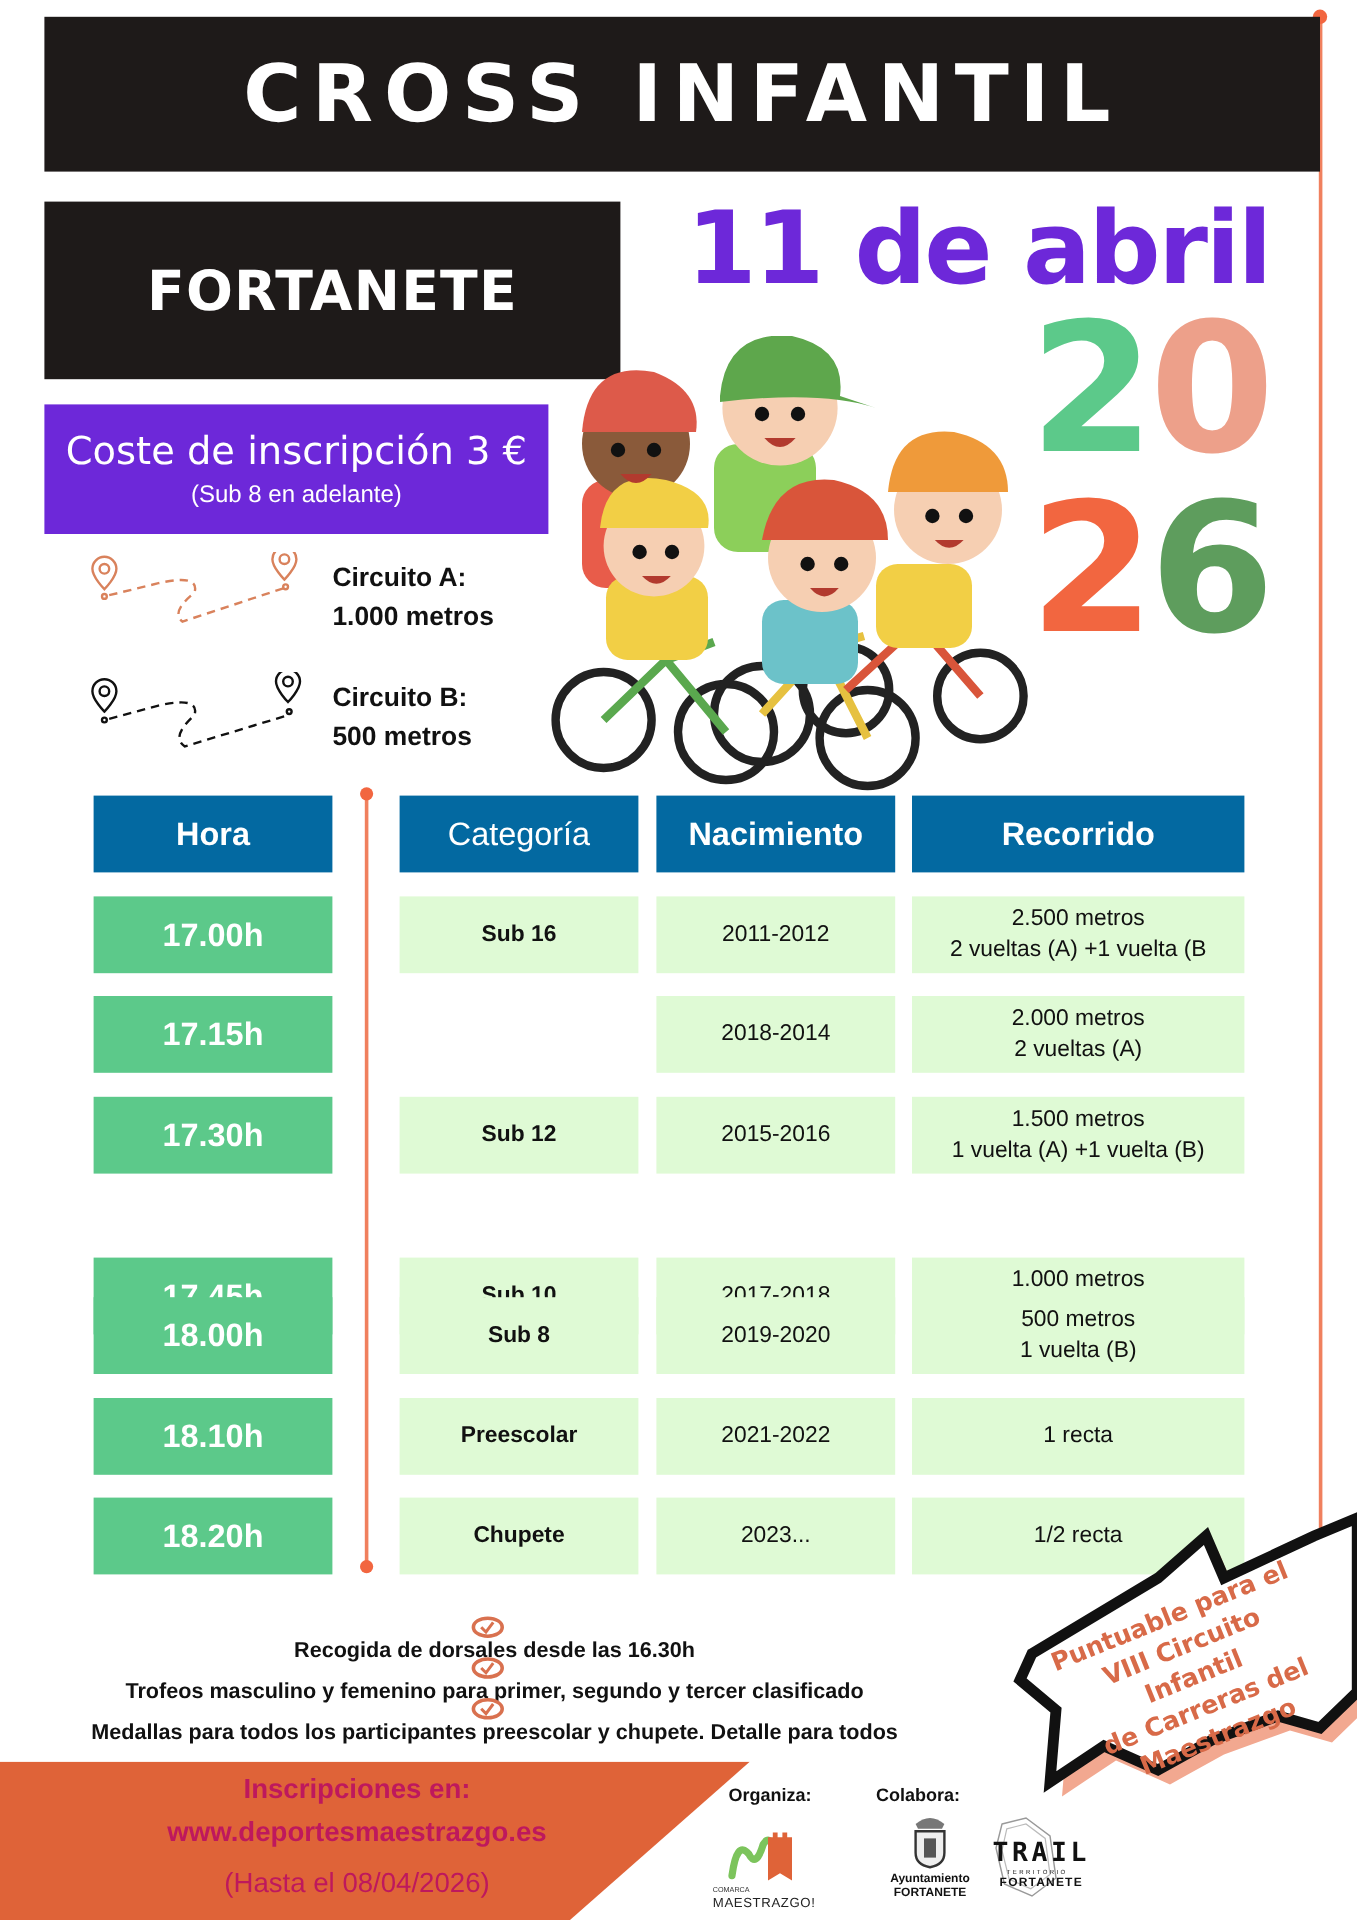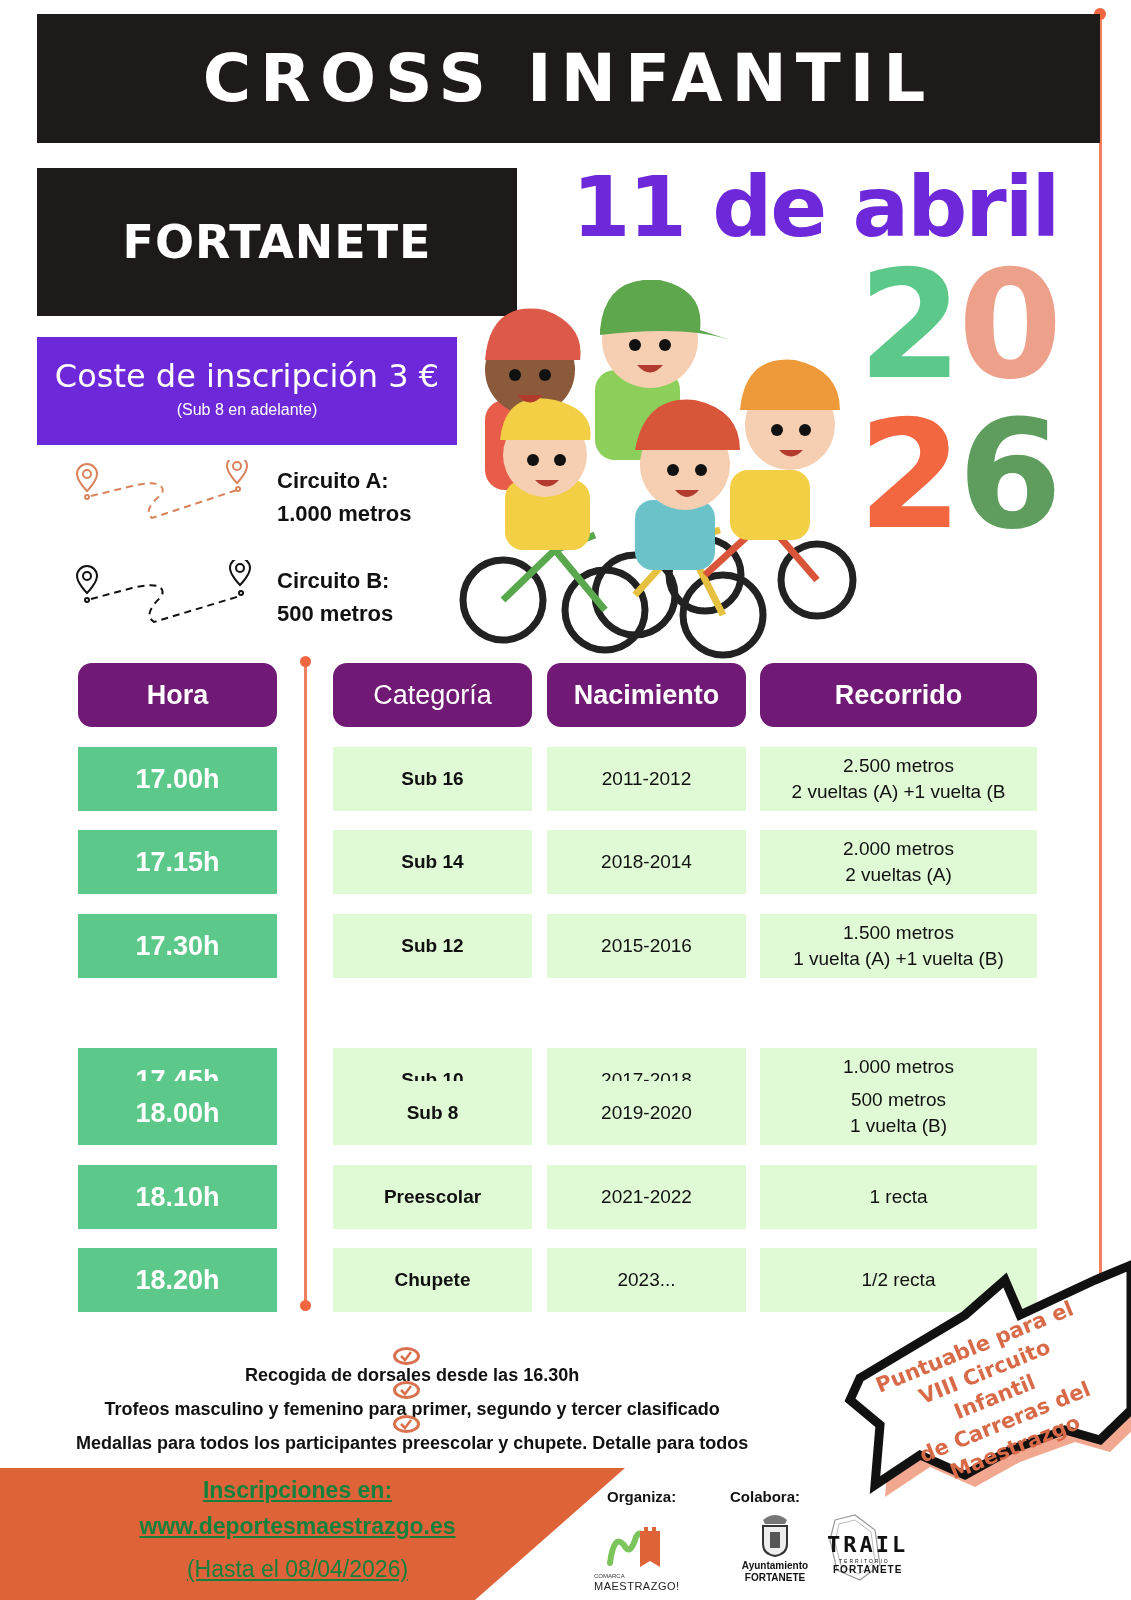--- a/index.html
+++ b/index.html
@@ -25,38 +25,38 @@
 
   .year { font-family: "DejaVu Sans", sans-serif; font-weight: 700; font-size: 150px; line-height: 1; }
   .y2a { left: 858px; top: 250px; color: #5cc98a; }
   .y0  { left: 958px; top: 250px; color: #eda08a; }
   .y2b { left: 858px; top: 400px; color: #f26640; }
   .y6  { left: 958px; top: 400px; color: #5e9d5d; }
 
   .fee-box { left: 37px; top: 337px; width: 420px; height: 108px; background: #6d28d9;
     color: #fff; text-align: center; padding-top: 20px; }
   .fee-main { font-size: 32px; font-weight: 400; font-family: "DejaVu Sans", sans-serif; }
-  .fee-sub { font-size: 16px; margin-top: 6px; }
+  .fee-sub { font-size: 20px; margin-top: 6px; }
 
   .circuit { left: 72px; width: 360px; height: 80px; }
   .circuit svg { position: absolute; left: 0; top: 0; }
   .circuit-label { position: absolute; left: 205px; top: 4px; font-size: 22px; font-weight: 700; line-height: 33px; color: #111; }
   .circ-a { top: 460px; }
   .circ-b { top: 560px; }
 
   
   .kids { left: 445px; top: 280px; width: 420px; height: 380px; }
 
   
   .timeline-line { left: 304px; top: 662px; width: 3px; height: 645px; background: #f0805e; }
   .timeline-dot-top { left: 300px; top: 656px; width: 11px; height: 11px; border-radius: 50%; background: #f26640; }
   .timeline-dot-bot { left: 300px; top: 1300px; width: 11px; height: 11px; border-radius: 50%; background: #f26640; }
 
-  .hdr { height: 64px; top: 663px; background: #701a75; color: #fff; font-size: 27px; font-weight: 700;
-    display: flex; align-items: center; justify-content: center; border-radius: 14px; }
+  .hdr { height: 64px; top: 663px; background: #0369a1; color: #fff; font-size: 27px; font-weight: 700;
+    display: flex; align-items: center; justify-content: center; }
   .hdr.light { font-weight: 400; }
   .col-hora { left: 78px; width: 199px; }
   .col-cat  { left: 333px; width: 199px; }
   .col-nac  { left: 547px; width: 199px; }
   .col-rec  { left: 760px; width: 277px; }
 
   .row { position: absolute; left: 0; width: 1131px; height: 64px; }
   .cell { position: absolute; top: 0; height: 64px; display: flex; align-items: center; justify-content: center;
     text-align: center; }
   .cell.time { background: #5cc98a; color: #fff; font-size: 27px; font-weight: 700; }
@@ -72,21 +72,21 @@
   .note-text { font-size: 18px; font-weight: 700; color: #111; }
 
   
   .burst { left: 840px; top: 1260px; width: 291px; height: 250px; }
   .burst-text { position: absolute; left: 885px; top: 1330px; width: 220px; transform: rotate(-22deg);
     text-align: center; color: #d86a48; font-size: 21px; font-weight: 700; line-height: 27px; font-family: "DejaVu Sans", sans-serif; }
 
   
   .banner { left: 0; top: 1468px; width: 625px; height: 132px; background: #df6338;
     clip-path: polygon(0 0, 100% 0, 76% 100%, 0 100%); }
-  .banner-text { left: 0; top: 1472px; width: 595px; text-align: center; color: #15803d; text-decoration: underline; }
+  .banner-text { left: 0; top: 1472px; width: 595px; text-align: center; color: #be185d; }
   .banner-l1 { font-size: 23px; font-weight: 700; line-height: 36px; }
   .banner-l2 { font-size: 23px; font-weight: 700; line-height: 36px; }
   .banner-l3 { font-size: 23px; line-height: 50px; }
 
   .org-label { font-size: 15px; font-weight: 700; color: #111; }
   .org-l { left: 607px; top: 1488px; }
   .col-l { left: 730px; top: 1488px; }
 
   .logo-maes { left: 594px; top: 1525px; width: 80px; height: 70px; }
   .logo-maes .tag1 { position: absolute; left: 0; top: 48px; font-size: 6px; color: #333; }
@@ -229,21 +229,20 @@
   <div class="cell light cat col-cat">Sub 16</div>
   <div class="cell light col-nac">2011-2012</div>
   <div class="cell light rec col-rec">
     <span>2.500 metros</span>
     <span>2 vueltas (A) +1 vuelta (B</span>
   </div>
 </div>
 
 <div class="row" style="top:830px;">
   <div class="cell time col-hora">17.15h</div>
-  <div class="cell light cat col-cat">Sub 14</div>
   <div class="cell light col-nac">2018-2014</div>
   <div class="cell light rec col-rec">
     <span>2.000 metros</span>
     <span>2 vueltas (A)</span>
   </div>
 </div>
 
 <div class="row" style="top:914px;">
   <div class="cell time col-hora">17.30h</div>
   <div class="cell light cat col-cat">Sub 12</div>

